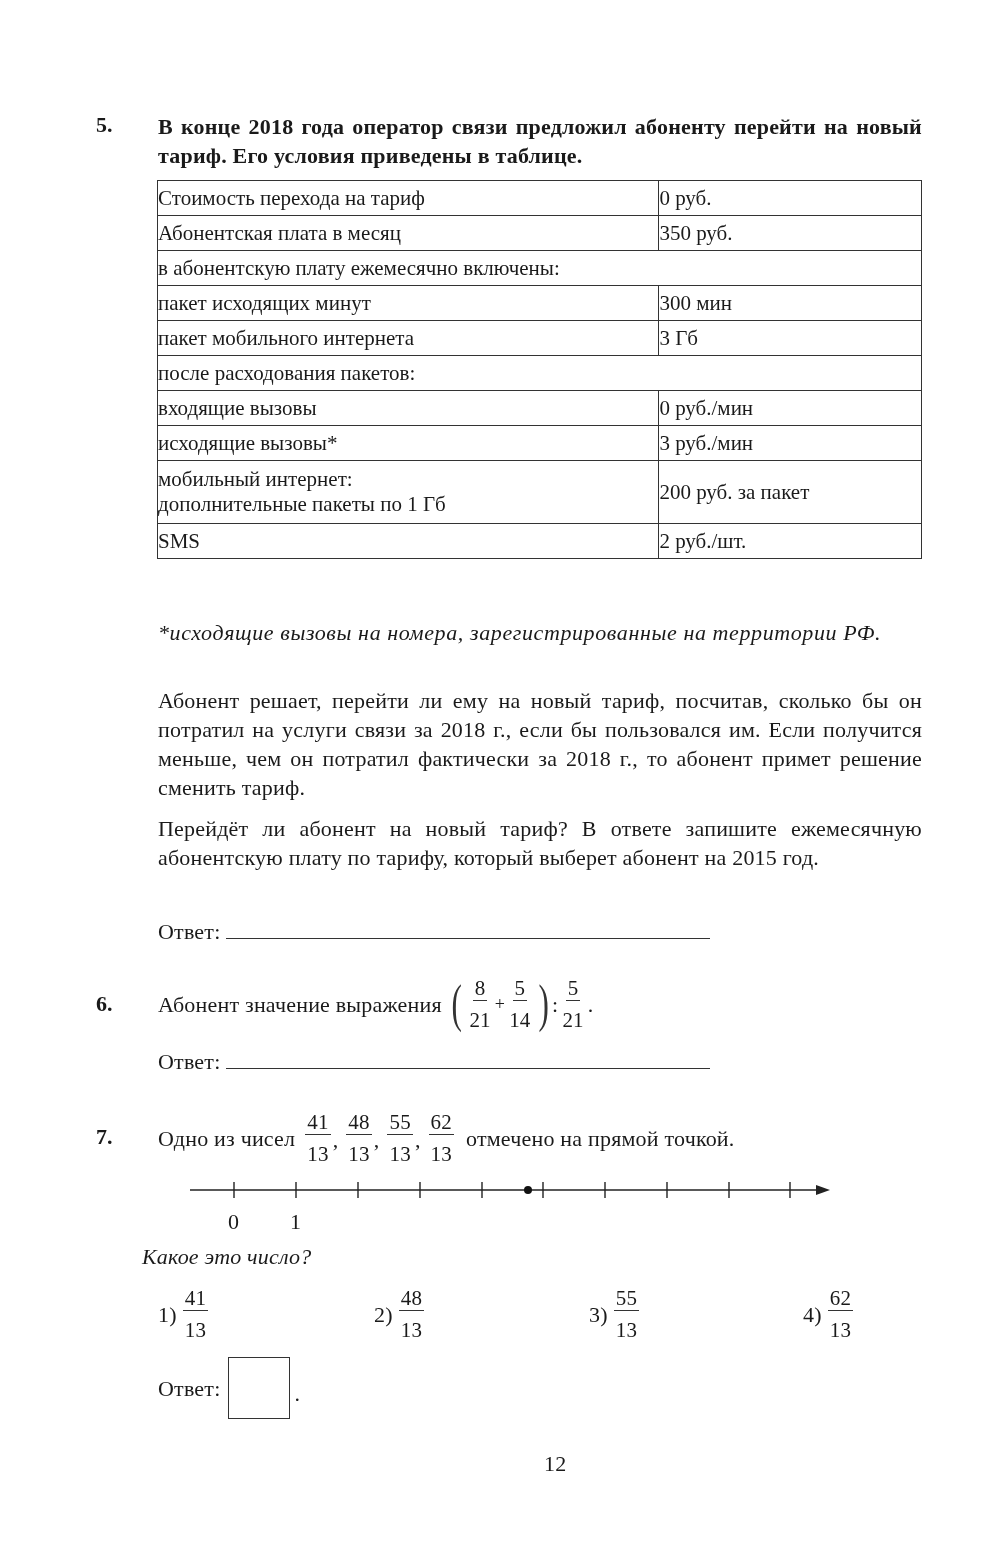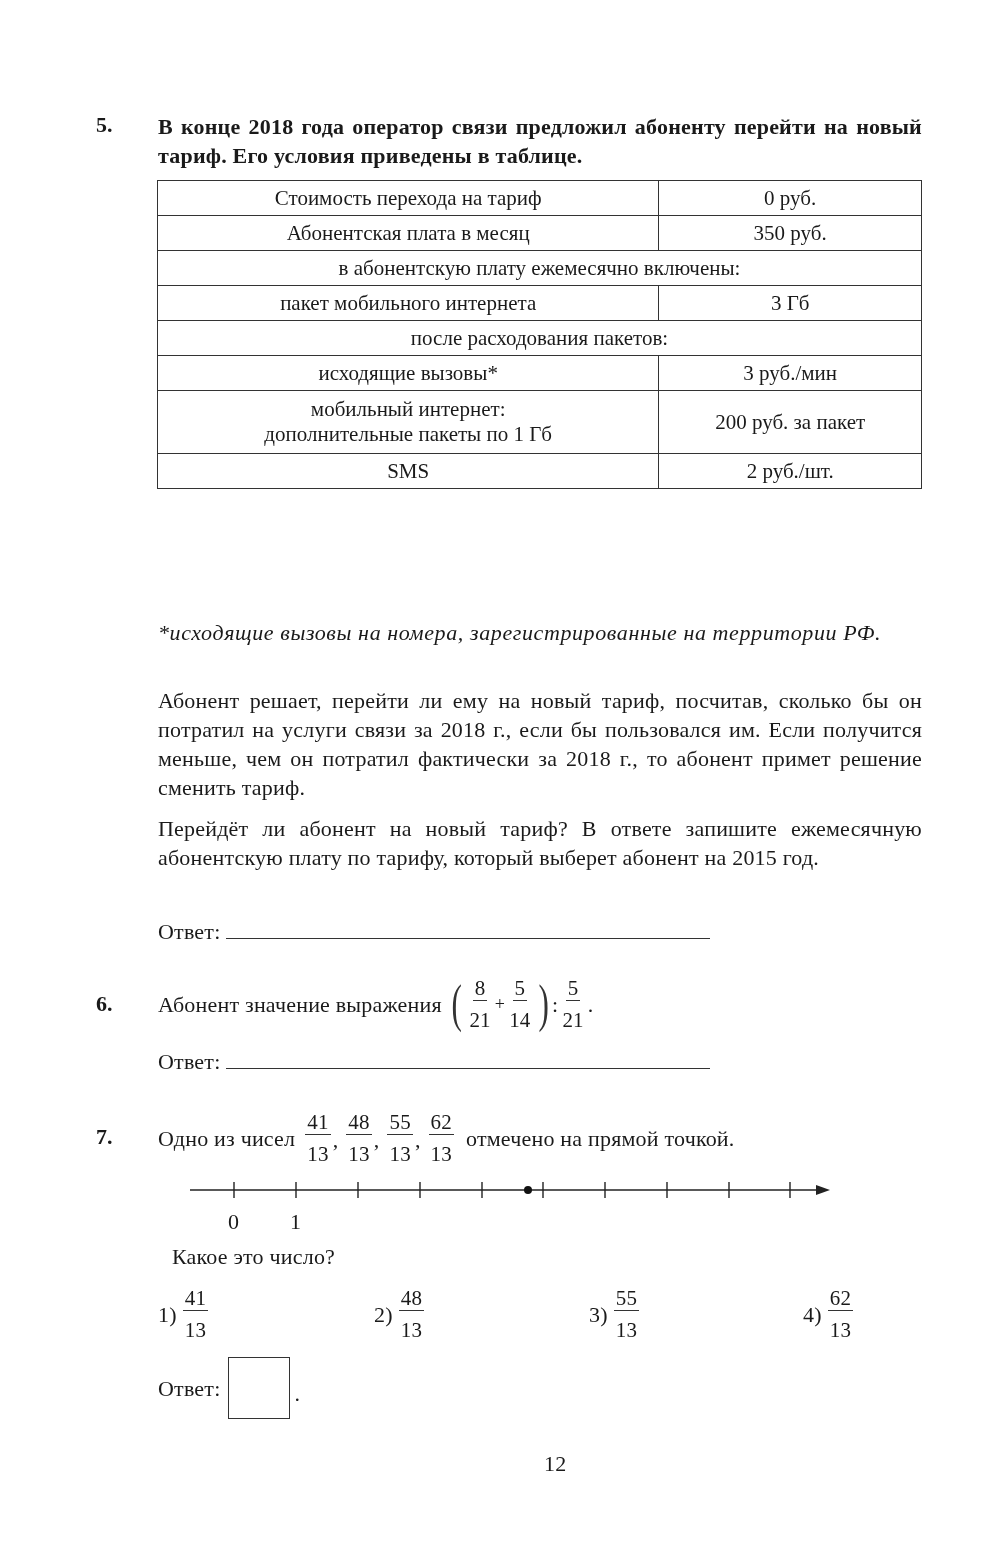--- a/index.html
+++ b/index.html
@@ -13,21 +13,21 @@
   .num { font-weight: bold; font-size: 22px; font-family: "Liberation Serif", serif; }
   .para { width: 764px; text-align: justify; }
   .italic { font-style: italic; font-family: Liberation Serif, serif; }
 
   table.tariff {
     position: absolute; left: 157px; top: 180px; width: 765px;
     border-collapse: collapse;
     font-family: "Liberation Serif", serif; font-size: 21px;
   }
   table.tariff td {
-    border: 1.5px solid #333; text-align: center; padding: 0;
+    border: 1.5px solid #333; text-align: left; padding: 0;
     height: 34px; vertical-align: middle; line-height: 25px;
   }
   table.tariff td.c1 { width: 501px; }
   table.tariff td.c2 { width: 262px; }
   table.tariff tr.tall td { height: 62px; }
 
   .answer-line { display: inline-block; border-bottom: 1.5px solid #333; height: 22px; vertical-align: baseline; }
 
   .frac { display: inline-flex; flex-direction: column; align-items: center; vertical-align: middle; font-size: 21px; line-height: 24px; margin: 0 2px; }
   .frac .n { border-bottom: 1.2px solid #333; padding: 0 2px; }
@@ -50,25 +50,33 @@
         <td class="c2">0 руб.</td>
       </tr>
   <tr>
         <td class="c1">Абонентская плата в месяц</td>
         <td class="c2">350 руб.</td>
       </tr>
   <tr>
         <td colspan="2">в абонентскую плату ежемесячно включены:</td>
       </tr>
   <tr>
+        <td class="c1">пакет исходящих минут</td>
+        <td class="c2">300 мин</td>
+      </tr>
+  <tr>
         <td class="c1">пакет мобильного интернета</td>
         <td class="c2">3 Гб</td>
       </tr>
   <tr>
         <td colspan="2">после расходования пакетов:</td>
+      </tr>
+  <tr>
+        <td class="c1">входящие вызовы</td>
+        <td class="c2">0 руб./мин</td>
       </tr>
   <tr>
         <td class="c1">исходящие вызовы*</td>
         <td class="c2">3 руб./мин</td>
       </tr>
   <tr class="tall">
     <td class="c1">
       <div>мобильный интернет:</div>
       <div>дополнительные пакеты по 1 Гб</div>
     </td>
@@ -157,21 +165,21 @@
     <line x1="425" y1="12" x2="425" y2="28"></line>
     <line x1="487" y1="12" x2="487" y2="28"></line>
     <line x1="549" y1="12" x2="549" y2="28"></line>
     <line x1="610" y1="12" x2="610" y2="28"></line>
   </g>
   <circle cx="348" cy="20" r="4" fill="#111"></circle>
 </svg>
 <div class="abs txt" style="left:228px; top:1207px;">0</div>
 <div class="abs txt" style="left:290px; top:1207px;">1</div>
 
-<div class="abs txt" style="left:172px; top:1242px;">Какое это число?</div>
+<div class="abs txt" style="left:142px; top:1242px;font-style:italic;">Какое это число?</div>
 
 <div class="abs txt" style="left:158px; top:1286px; display:flex; align-items:center; height:56px;">
   <span>1)</span>
   <span class="frac" style="margin-left:6px;">
       <span class="n">41</span>
       <span class="d">13</span>
     </span>
 </div>
 <div class="abs txt" style="left:374px; top:1286px; display:flex; align-items:center; height:56px;">
   <span>2)</span>

